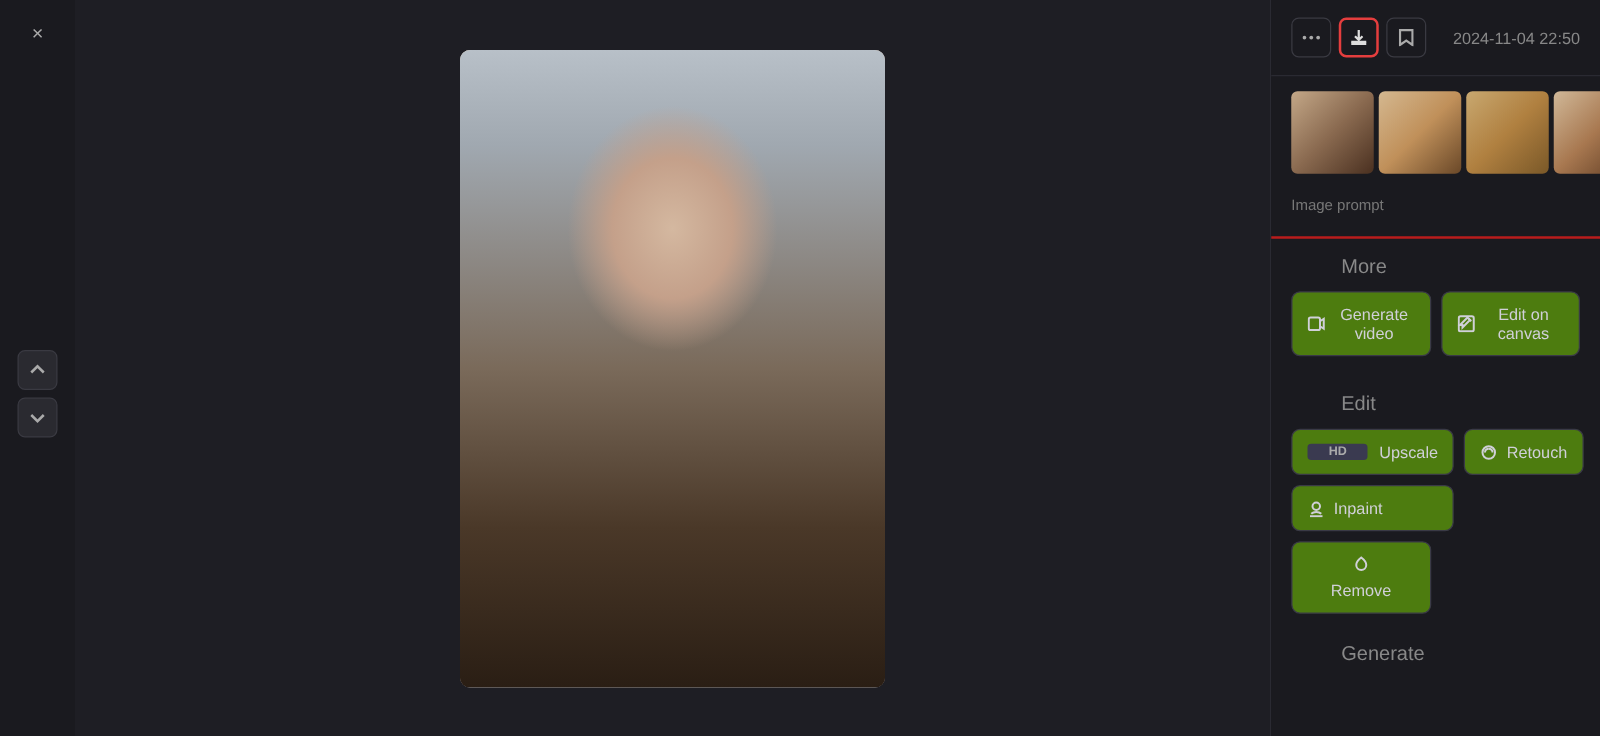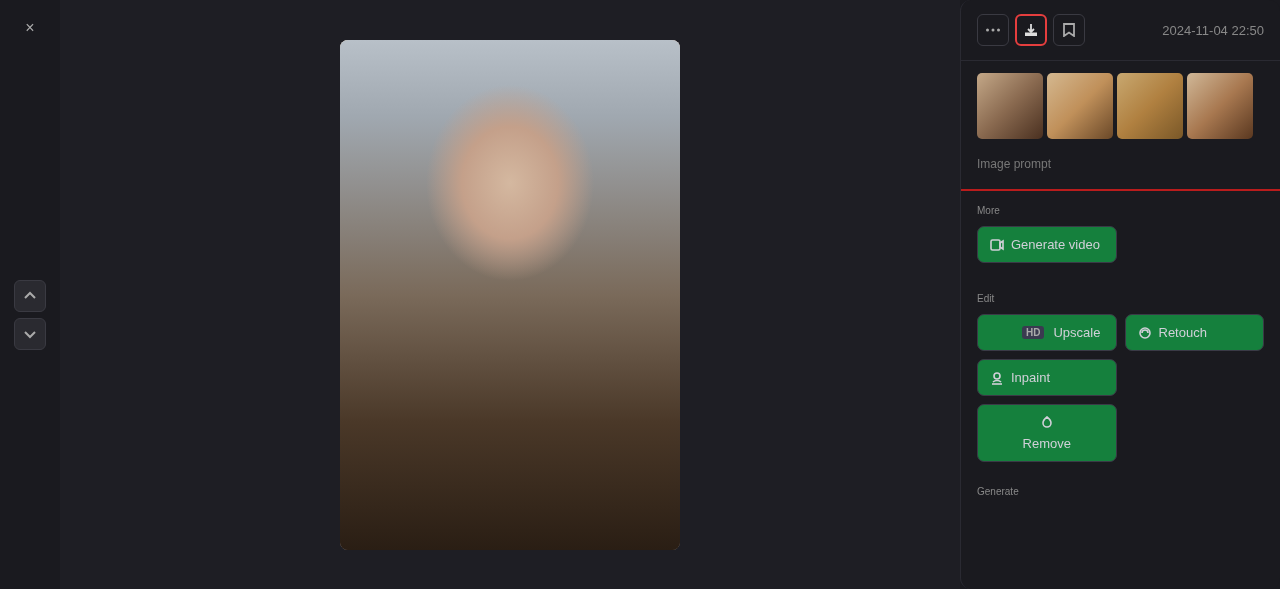--- a/index.html
+++ b/index.html
@@ -102,29 +102,28 @@
     .portrait-bg {
       position: absolute;
       top: 0; left: 0; right: 0; bottom: 0;
       background:
         radial-gradient(ellipse 120px 140px at 50% 28%, #d4b8a0 0%, #c4a08a 40%, transparent 70%),
         linear-gradient(180deg, #b8c0c8 0%, #a0a8b0 15%, #7a6a5a 50%, #4a3828 75%, #2a1e14 100%);
     }
 
     
     .right-panel {
-      width: 320px;
+      width: 264px;
       height: 100%;
       background: #1a1a1f;
       border-left: 1px solid #2a2a32;
       display: flex;
       flex-direction: column;
       flex-shrink: 0;
       overflow-y: auto;
-      border-radius: 11px;
     }
 
     
     .right-top-bar {
       display: flex;
       align-items: center;
       justify-content: space-between;
       padding: 14px 16px;
       border-bottom: 1px solid #2a2a32;
     }
@@ -216,34 +215,35 @@
     .prompt-highlight {
       color: #6db3f2;
     }
 
     
     .section {
       padding: 14px 16px 10px;
     }
 
     .section-label {
-      font-size: 10px;
+      font-size: 16px;
       color: #888;
       margin-bottom: 10px;
+      margin-left: 40px;
     }
 
     .button-grid {
       display: grid;
       grid-template-columns: 1fr 1fr;
       gap: 8px;
       margin-bottom: 6px;
     }
 
     .action-btn {
-      background: #15803d;
+      background: #4d7c0f;
       border: 1px solid #3a3a46;
       border-radius: 7px;
       color: #d0d0d8;
       padding: 10px 12px;
       cursor: pointer;
       display: flex;
       align-items: center;
       gap: 7px;
       font-size: 13px;
       font-weight: 500;
@@ -260,24 +260,23 @@
     .single-btn {
       grid-column: span 1;
       flex-direction: column;
     }
 
     .hd-badge {
       font-size: 10px;
       font-weight: 700;
       background: #3a3a50;
       color: #aaa;
-      padding: 1px 4px;
+      padding: 1px 17px;
       border-radius: 3px;
       margin-right: 2px;
-      margin-left: 32px;
     }
 
     
     .svg-icon {
       width: 14px;
       height: 14px;
     }
   </style>
 </head>
 <body>
@@ -349,20 +348,30 @@
     <div class="button-grid">
       <button class="action-btn">
         <span class="btn-icon">
           <svg width="14" height="14" viewBox="0 0 14 14" fill="none" stroke="currentColor" stroke-width="1.6">
             <rect x="1" y="2" width="9" height="10" rx="1.5"></rect>
             <path d="M10 5l3-2v8l-3-2V5z"></path>
           </svg>
         </span>
         <span>Generate video</span>
       </button>
+      <button class="action-btn">
+        <span class="btn-icon">
+          <svg width="14" height="14" viewBox="0 0 14 14" fill="none" stroke="currentColor" stroke-width="1.6">
+            <rect x="1" y="1" width="12" height="12" rx="1.5"></rect>
+            <path d="M4 10l2-2 4-4-2-2-4 4-2 2h2z"></path>
+            <path d="M9 3l2 2"></path>
+          </svg>
+        </span>
+        <span>Edit on canvas</span>
+      </button>
     </div>
   </div>
 
   <div class="section">
     <div class="section-label">Edit</div>
     <div class="button-grid">
       <button class="action-btn">
         <span class="hd-badge">HD</span>
         <span>Upscale</span>
       </button>

